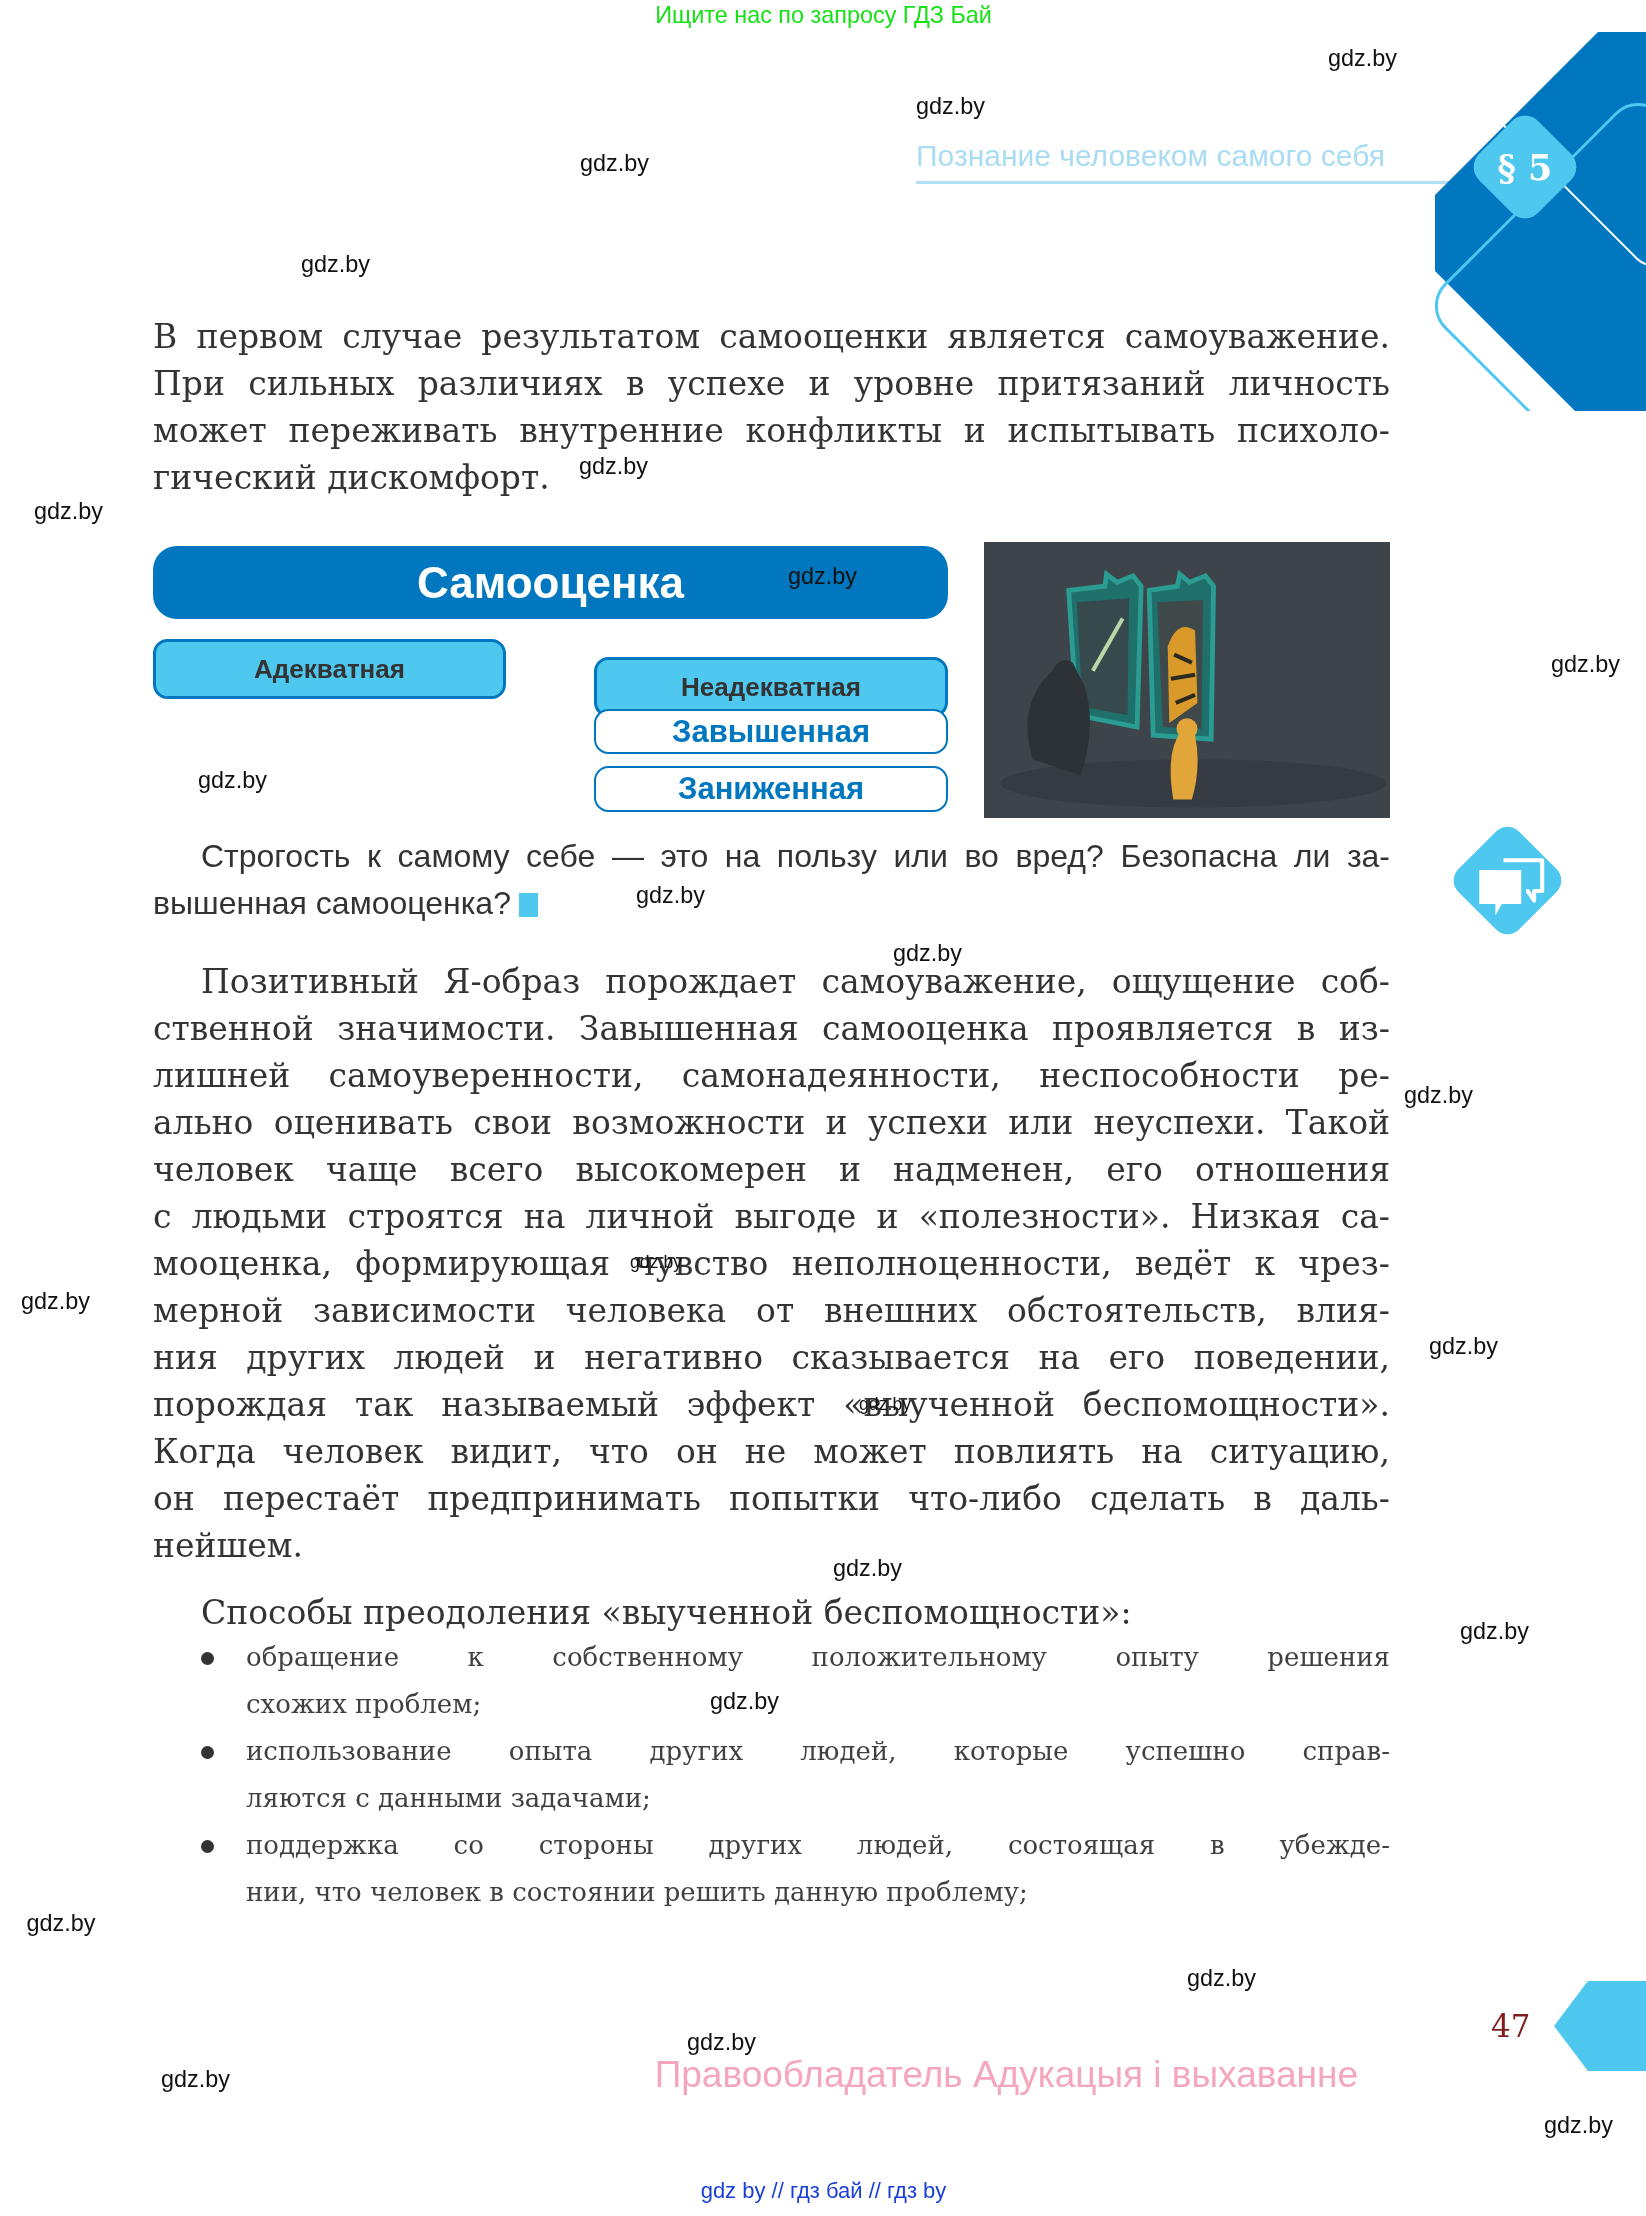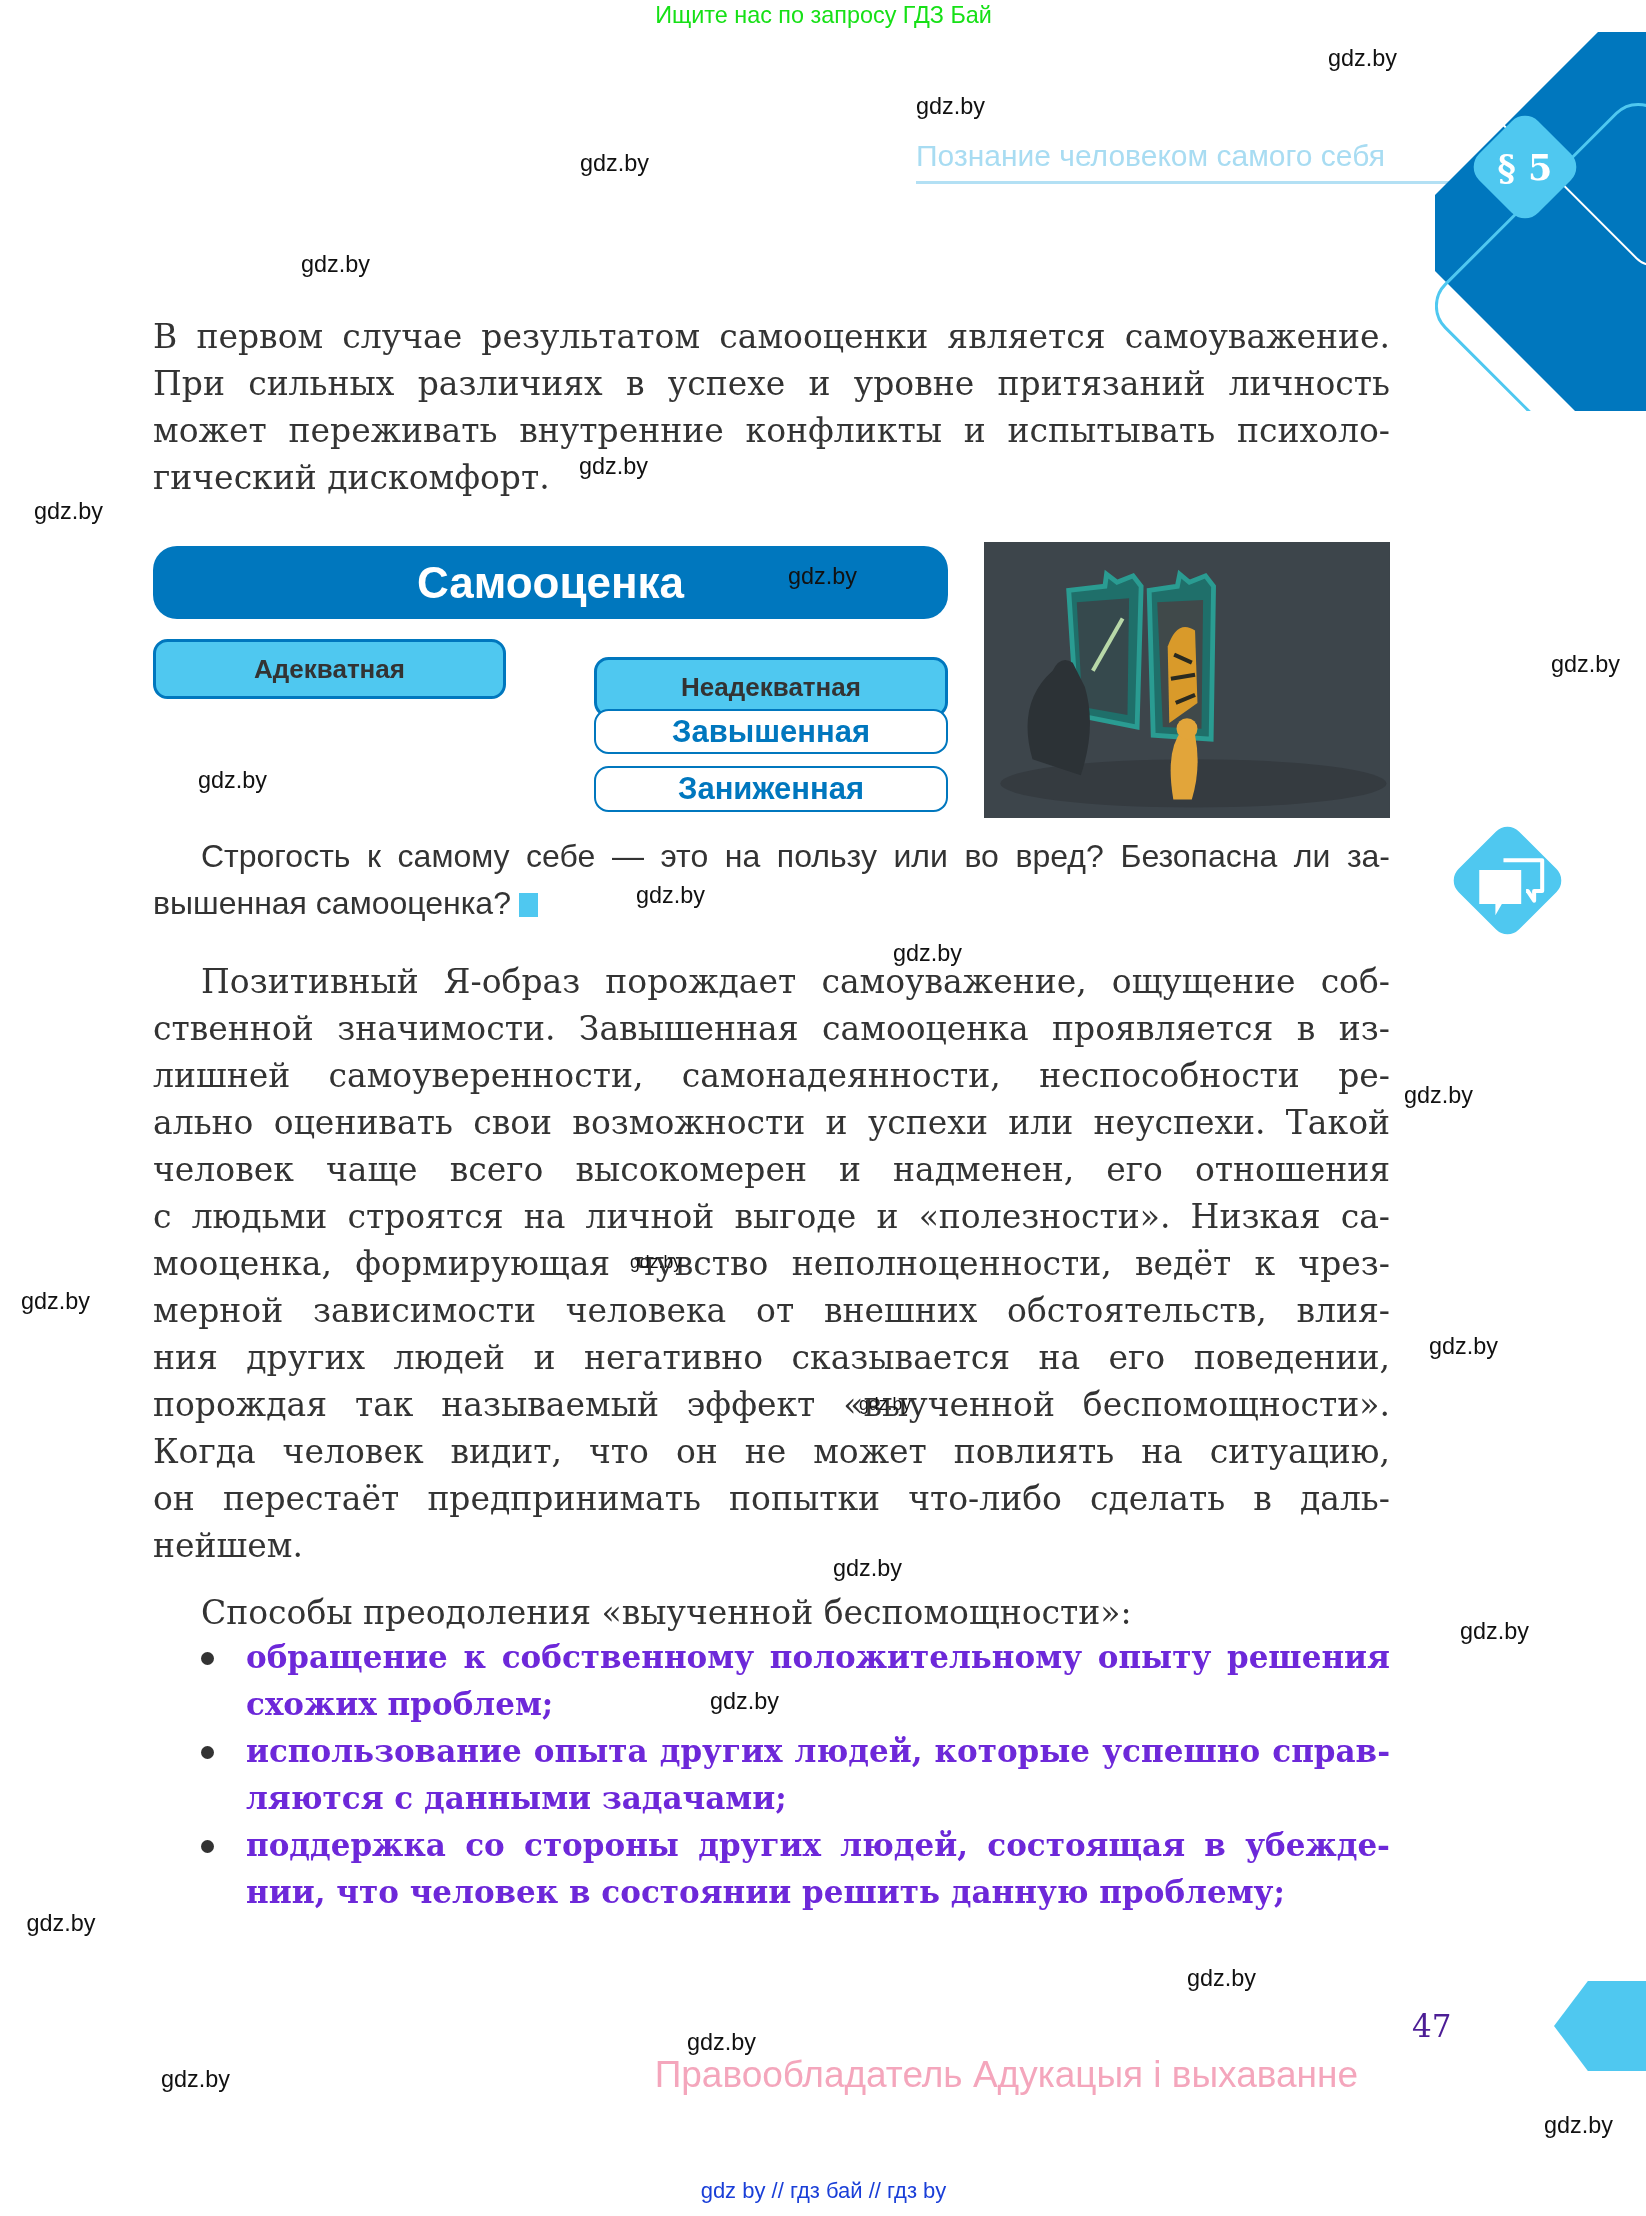--- a/index.html
+++ b/index.html
@@ -49,29 +49,29 @@
   .diag-box { position:absolute; border-radius:14.5px; font-family:"Liberation Sans", sans-serif; font-weight:bold;
     display:flex; align-items:center; justify-content:center; }
   .diag-box.filled { background:#4fc8f0; border:3.2px solid #0077be; color:#333333; font-size:26px; }
   .diag-box.outline { background:#ffffff; border:2.4px solid #0077be; color:#0077be; font-size:31px; }
 
   .illustration { position:absolute; left:984px; top:542px; width:406px; height:276px; background:#3d444a; overflow:hidden; }
 
   .discuss-icon { position:absolute; left:1447px; top:820px; width:121px; height:121px; }
 
   .bullet-list { position:absolute; left:153px; top:1634px; width:1237px; font-family:"DejaVu Serif", serif;
-    font-size:31px; line-height:47px; color:#6d28d9;font-weight:bold; }
+    font-size:26px; line-height:47px; color:#404040; }
   .bullet-item { position:relative; padding-left:93px; }
   .bullet-item .dot { position:absolute; left:48px; top:17.7px; width:13px; height:13px; border-radius:50%; background:#333333; }
   .bullet-item .line { display:block; white-space:nowrap; text-align:justify; text-align-last:justify; }
   .bullet-item .line.last { text-align-last:left; }
 
   .page-tab { position:absolute; left:1554px; top:1981px; width:113px; height:90px; background:#4fc8f0;
     clip-path:polygon(30% 0, 100% 0, 100% 100%, 30% 100%, 0 50%); border-radius:16px; }
-  .page-number { position:absolute; left:1412px; top:2008px; font-family:"DejaVu Serif", serif; font-size:31px; color:#4c1d95; }
+  .page-number { position:absolute; left:1491px; top:2008px; font-family:"DejaVu Serif", serif; font-size:31px; color:#7f1d1d; }
 
   .copyright { position:absolute; top:2054px; left:0; width:1358px; text-align:right;
     font-family:"Liberation Sans", sans-serif; font-size:37px; color:#f4a6bc; }
   .bottom-links { position:absolute; top:2178px; left:0; width:1647px; text-align:center;
     font-family:"Liberation Sans", sans-serif; font-size:22px; color:#1a3fd8; }
 </style>
 </head>
 <body>
 
 <div class="top-banner">Ищите нас по запросу ГДЗ Бай</div>

